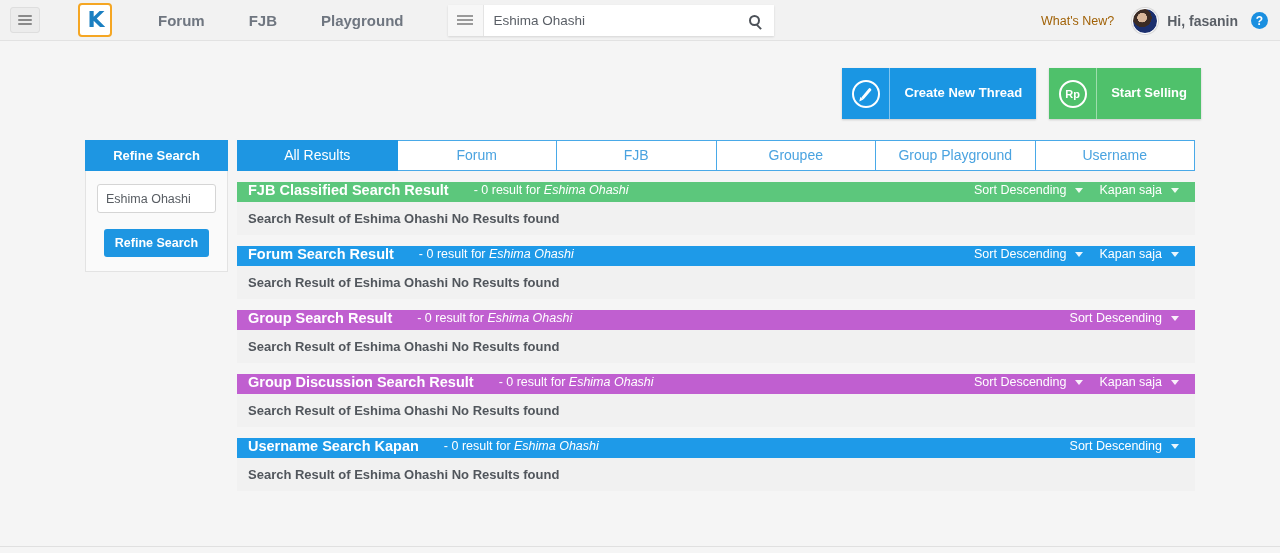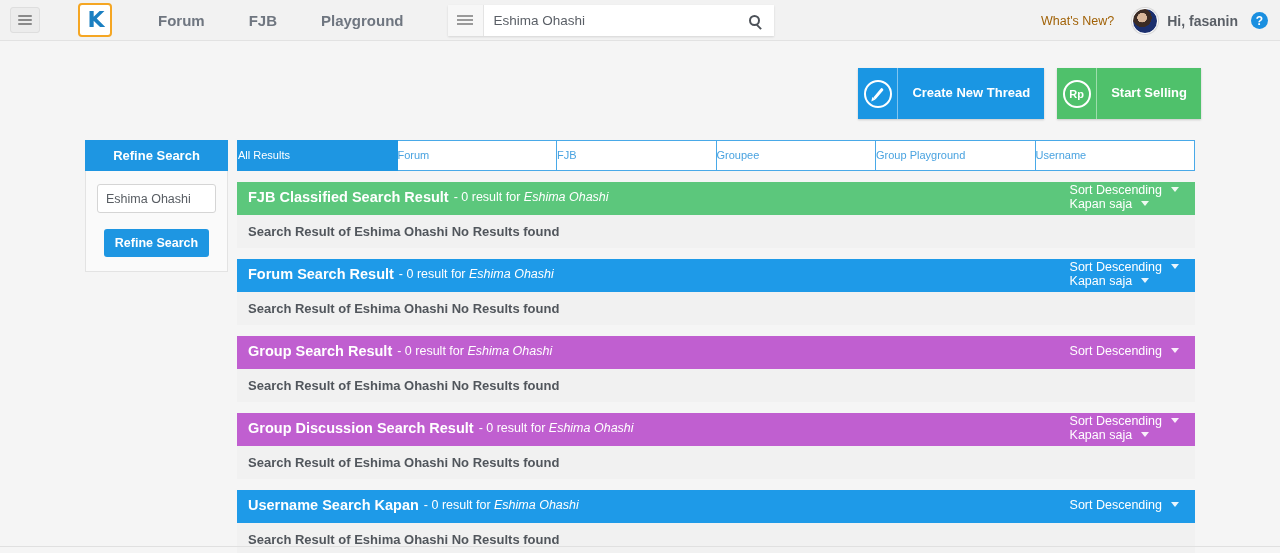--- a/index.html
+++ b/index.html
@@ -132,21 +132,21 @@
     padding: 27px 79px 0 0;
   }
   .act-btn {
     display: flex; align-items: center; height: 51px;
     color: #fff; cursor: pointer;
     box-shadow: 0 1px 2px rgba(0,0,0,.18);
   }
   .act-blue { background: #1a96e3; }
   .act-green { background: #4fc16b; margin-left: 13px; }
   .act-ico {
-    width: 40px; display: flex; align-items: center; justify-content: center;
+    width: 48px; display: flex; align-items: center; justify-content: center;
     border-right: 1px solid rgba(255,255,255,.45);
     height: 100%;
   }
   .circ {
     width: 28px; height: 28px; border-radius: 50%;
     border: 2px solid #fff;
     display: flex; align-items: center; justify-content: center;
     font-size: 11px; font-weight: bold;
   }
   .pencil {
@@ -197,44 +197,44 @@
   }
 
   .content { flex: 1; margin-left: 9px; }
 
   
   .tabs { display: flex; height: 31px; }
   .tab {
     flex: 1; border: 1px solid #49a9e8;
     border-left: none;
     background: #fff; color: #4aa3e0;
-    font-size: 11px; text-align: left; line-height: 29px;
+    font-size: 14px; text-align: center; line-height: 29px;
     cursor: pointer; white-space: nowrap;
   }
   .tab:first-child { border-left: 1px solid #1e96e2; }
   .tab.active {
     background: #1e96e2; color: #fff; border-color: #1e96e2;
   }
 
   
   .res-block { margin-top: 11px; }
   .res-block:first-of-type { margin-top: 11px; }
   .res-head {
-    height: 33px; display: flex; align-items: center;
-    padding: 0 10px 4px 11px; color: #fff;
+    height: 20px; display: flex; align-items: center;
+    padding: 0 10px 4px 11px; color: #fff; gap: 20px;
   }
   .res-title {
     font-size: 14.5px; font-weight: bold; white-space: nowrap;
   }
   .res-sub {
     font-size: 12.5px; margin-left: 5px; white-space: nowrap;
   }
   .res-sub em { font-style: italic; }
   .res-ctrls {
-    margin-left: auto; display: flex; align-items: flex-start; flex-direction: column;
+    margin-left: auto; display: flex; align-items: flex-end;
   }
   .ctrl {
     display: flex; align-items: center; cursor: pointer;
     font-size: 12.5px; color: #fff; padding: 0 6px 0 10px;
   }
   .caret {
     width: 0; height: 0; margin-left: 9px;
     border-left: 4px solid transparent;
     border-right: 4px solid transparent;
     border-top: 5px solid #fff;

